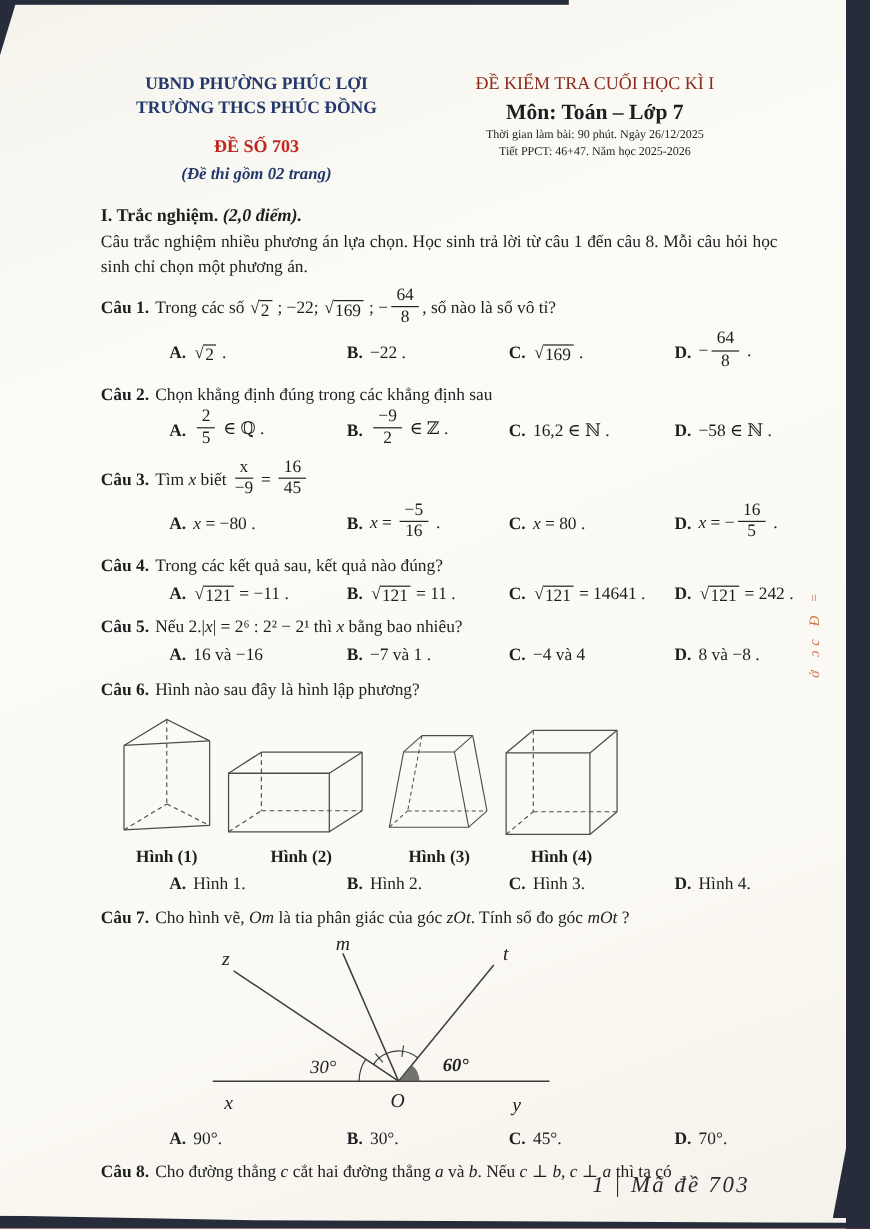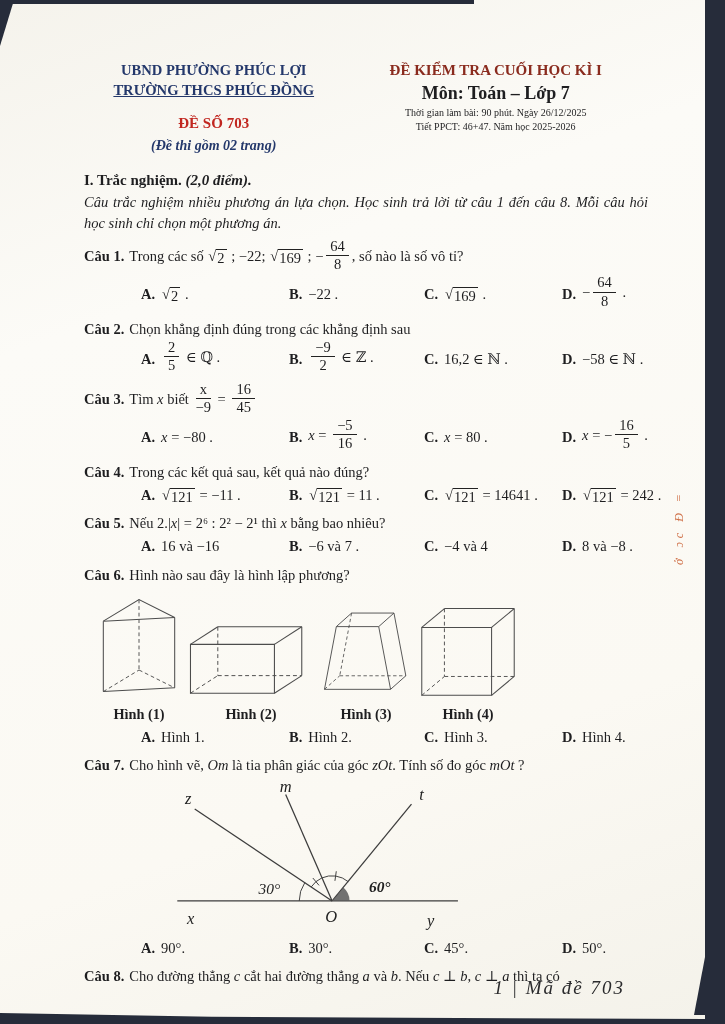--- a/index.html
+++ b/index.html
@@ -12,30 +12,30 @@
   .edge-bottom{position:absolute;bottom:0;left:0;width:100%;height:11px;background:#262c3a;z-index:6;clip-path:polygon(0 0,30% 35%,100% 55%,100% 100%,0 100%)}
   .corner-br{position:absolute;right:0;bottom:9px;width:11px;height:58px;background:#262c3a;clip-path:polygon(100% 0,100% 100%,0 100%);z-index:6}
   .side-note{position:absolute;top:520px;right:-34px;width:120px;text-align:center;transform:rotate(-90deg);font-size:12px;font-style:italic;letter-spacing:4px;color:#c85a2c;opacity:.85;z-index:5}
 
   .content{position:absolute;left:84px;top:60px;width:564px;color:#1e1e20;font-size:14.5px;line-height:1.4}
   
   .header{display:flex}
   .h-left{width:46%;text-align:center}
   .h-right{width:54%;text-align:center}
   .org1,.org2{font-weight:bold;color:#24386b;font-size:14.6px}
-  .org2{text-decoration:underline}
+  .org2{}
   .exam-code{margin-top:12px;font-weight:bold;color:#c12720;font-size:15px}
   .exam-pages{font-style:italic;font-weight:bold;color:#24386b;font-size:14px;margin-top:2px}
-  .exam-title{font-weight:bold;color:#8a2b1e;font-size:15px}
+  .exam-title{font-weight:normal;color:#8a2b1e;font-size:15px}
   .exam-subject{font-weight:bold;font-size:18px}
   .exam-time,.exam-period{font-size:10px}
   
   .sec{margin:15px 0 0 0;font-size:15px}
   .sec .pts{font-style:italic}
-  .instr{margin:1px 0 0 0;font-style:italic;text-align:justify}
+  .instr{margin:1px 0 0 0;text-align:justify}
   
   .q{margin-top:8px}
   .qline{margin:0}
   .qline .qlabel{margin-right:5px}
   .opts{display:grid;grid-template-columns:148px 135px 138px auto;padding-left:57px;margin-top:3px;align-items:center}
   .opt{display:flex;align-items:center;white-space:nowrap}
   .opt b{margin-right:6px}
   
   .sqrt{display:inline-flex;align-items:flex-start;white-space:nowrap;margin:0 1px}
   .sqrt .sign{line-height:1.05}
@@ -222,21 +222,21 @@
 
       <div class="q">
         <p class="qline"><b class="qlabel">Câu 5.</b><span>Nếu 2.|<i>x</i>| = 2⁶ : 2² − 2¹ thì <i>x</i> bằng bao nhiêu?</span></p>
         <div class="opts">
           <span class="opt">
               <b>A.</b>
               <span>16 và −16</span>
             </span>
           <span class="opt">
               <b>B.</b>
-              <span>−6 và 7 .</span>
+              <span>−7 và 1 .</span>
             </span>
           <span class="opt">
               <b>C.</b>
               <span>−4 và 4</span>
             </span>
           <span class="opt">
               <b>D.</b>
               <span>8 và −8 .</span>
             </span>
         </div>
@@ -363,21 +363,21 @@
           <span class="opt">
               <b>B.</b>
               <span>30°.</span>
             </span>
           <span class="opt">
               <b>C.</b>
               <span>45°.</span>
             </span>
           <span class="opt">
               <b>D.</b>
-              <span>50°.</span>
+              <span>70°.</span>
             </span>
         </div>
       </div>
 
       <div class="q">
         <p class="qline"><b class="qlabel">Câu 8.</b><span>Cho đường thẳng <i>c</i> cắt hai đường thẳng <i>a</i> và <i>b</i>. Nếu <i>c</i> ⊥ <i>b</i>, <i>c</i> ⊥ <i>a</i> thì ta có</span></p>
       </div>
 
     </div>
 

